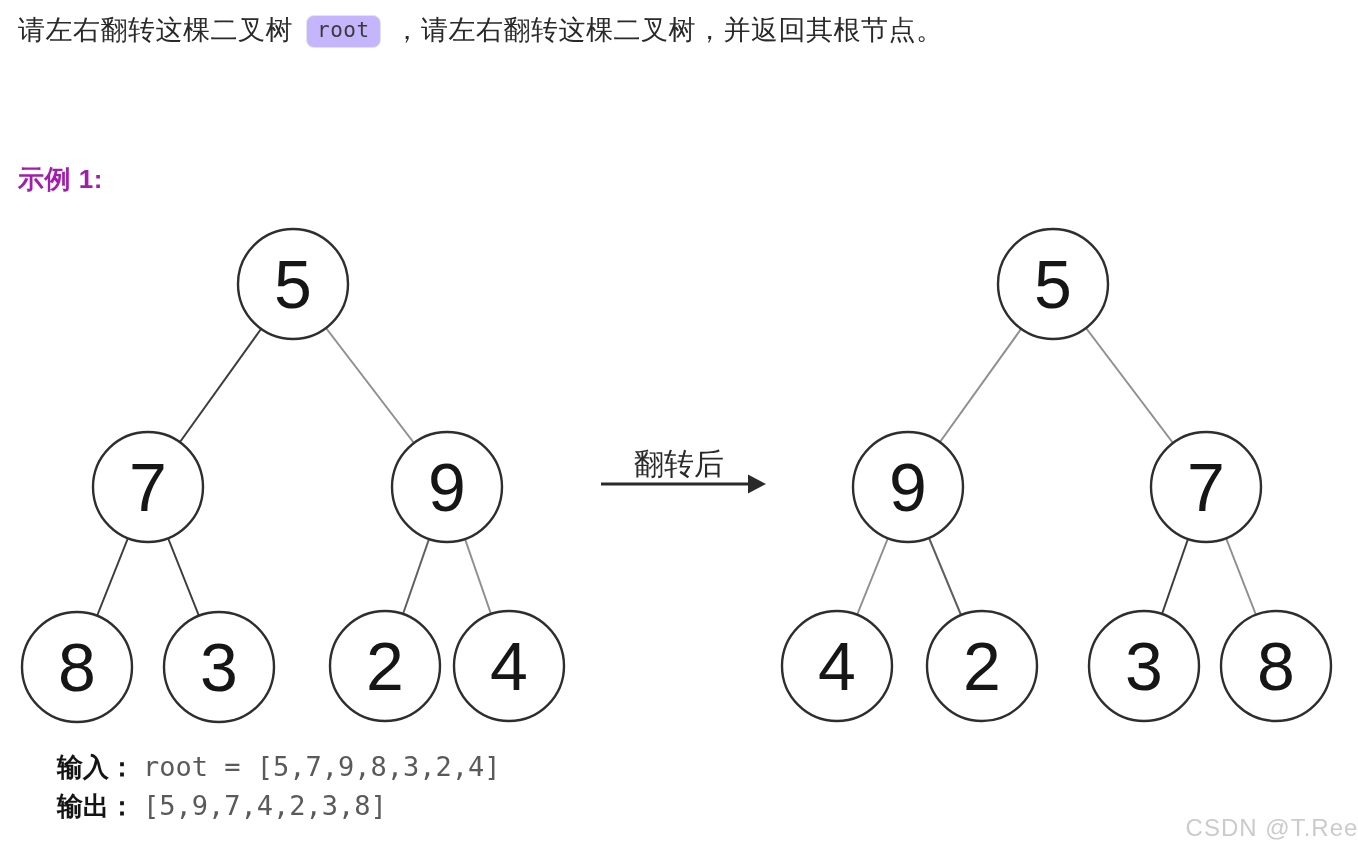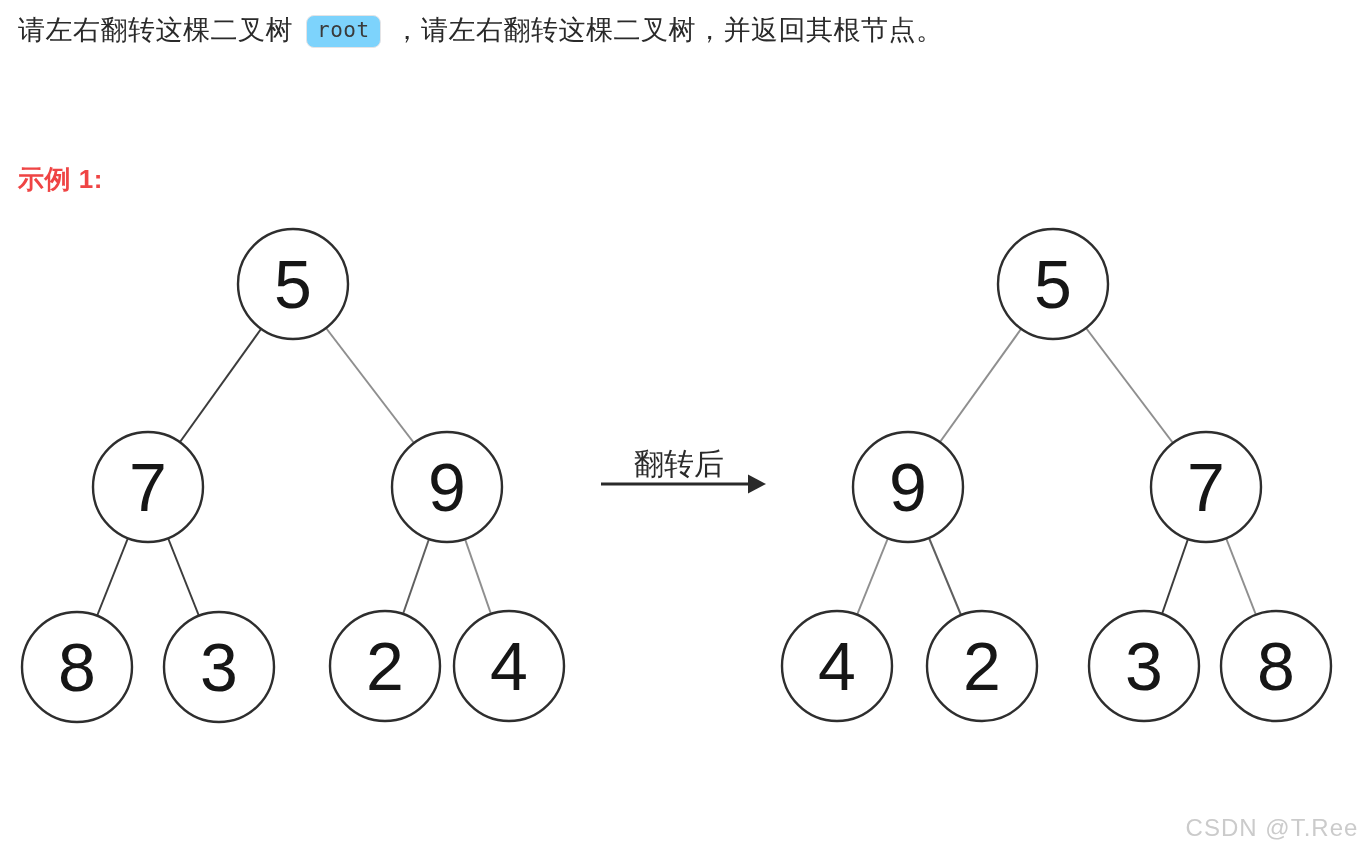--- a/index.html
+++ b/index.html
@@ -11,26 +11,26 @@
     color:#242424;
   }
   .statement {
     position:absolute; left:18px; top:10px; width:1320px;
     font-size:27px; letter-spacing:0.5px; line-height:40px; color:#2a2a2a;
   }
   .inline-code {
     display:inline-block;
     font-family:"DejaVu Sans Mono","Liberation Mono",monospace;
     font-size:21px; line-height:21px; color:#3a3a3a;
-    background:#7dd3fc; border:1px solid #e4e4e6; border-radius:8px;
+    background:#c4b5fd; border:1px solid #e4e4e6; border-radius:8px;
     padding:4px 10px 6px; margin:0 5px; vertical-align:2px;
   }
   .example-label {
     position:absolute; left:18px; top:162px;
-    font-size:26px; font-weight:bold; letter-spacing:0.5px; color:#ef4444;
+    font-size:26px; font-weight:bold; letter-spacing:0.5px; color:#a21caf;
   }
   svg.diagram { position:absolute; left:0; top:0; }
   .node-circle { fill:#ffffff; stroke:#2e2e2e; stroke-width:2.4; }
   .node-val {
     font-family:"Liberation Sans","DejaVu Sans",sans-serif;
     font-size:68px; fill:#161616; text-anchor:middle;
   }
   .edge { fill:none; stroke-width:2; }
   .edge-dark  { stroke:#3c3c3c; }
   .edge-mid   { stroke:#5f5f5f; }
@@ -145,17 +145,25 @@
         <text class="node-val" x="1144" y="690">3</text>
       </g>
       <g>
         <circle class="node-circle" cx="1276" cy="666" r="55"></circle>
         <text class="node-val" x="1276" y="690">8</text>
       </g>
     </g>
   </svg>
 
   <div class="io-block">
+    <div class="io-line">
+      <span class="io-label">输入：</span>
+      <span class="io-value">root = [5,7,9,8,3,2,4]</span>
+    </div>
+    <div class="io-line">
+      <span class="io-label">输出：</span>
+      <span class="io-value">[5,9,7,4,2,3,8]</span>
+    </div>
   </div>
 
   <div class="watermark">CSDN @T.Ree.</div>
 
 </div>
 
 </body></html>

